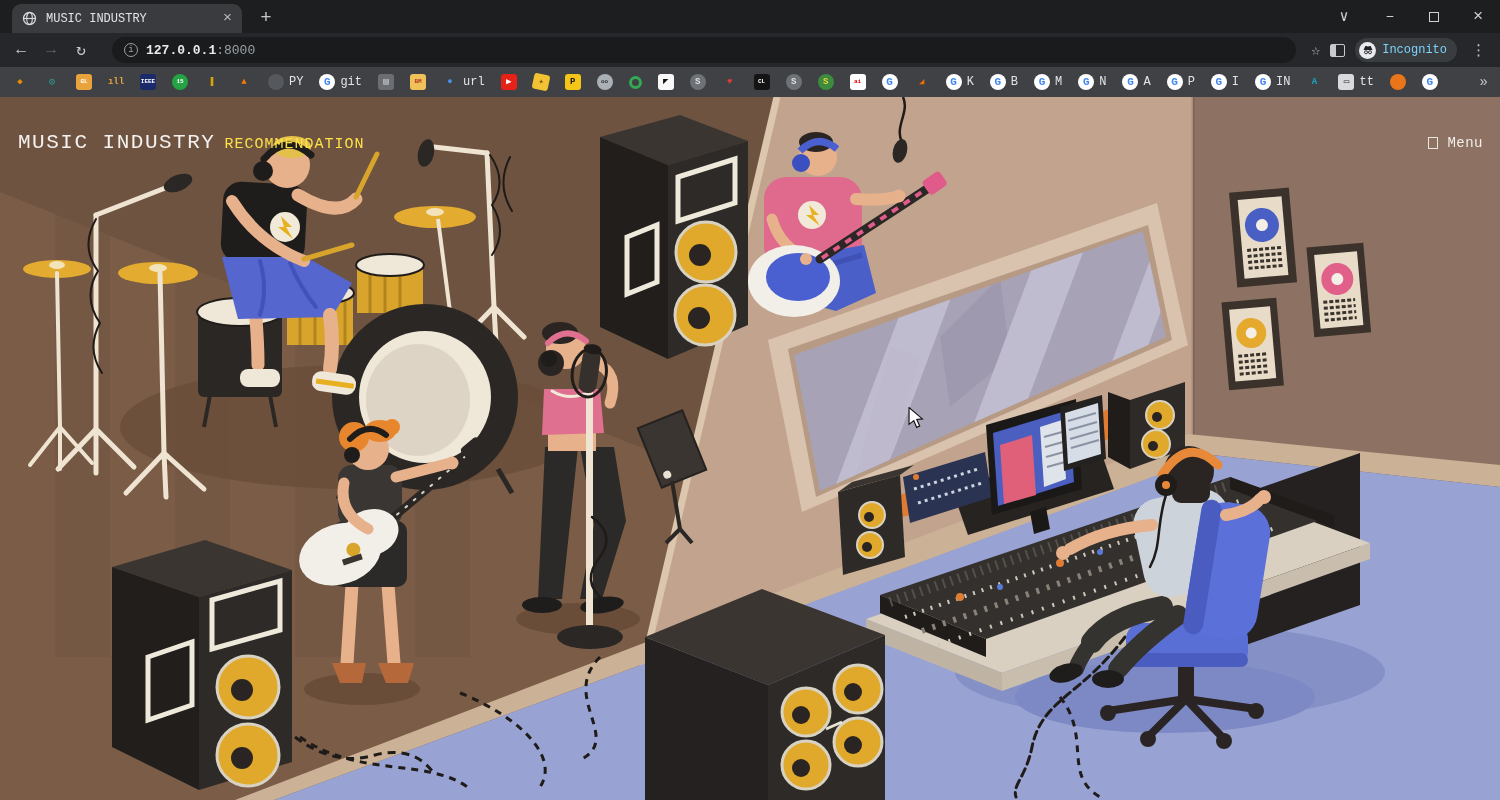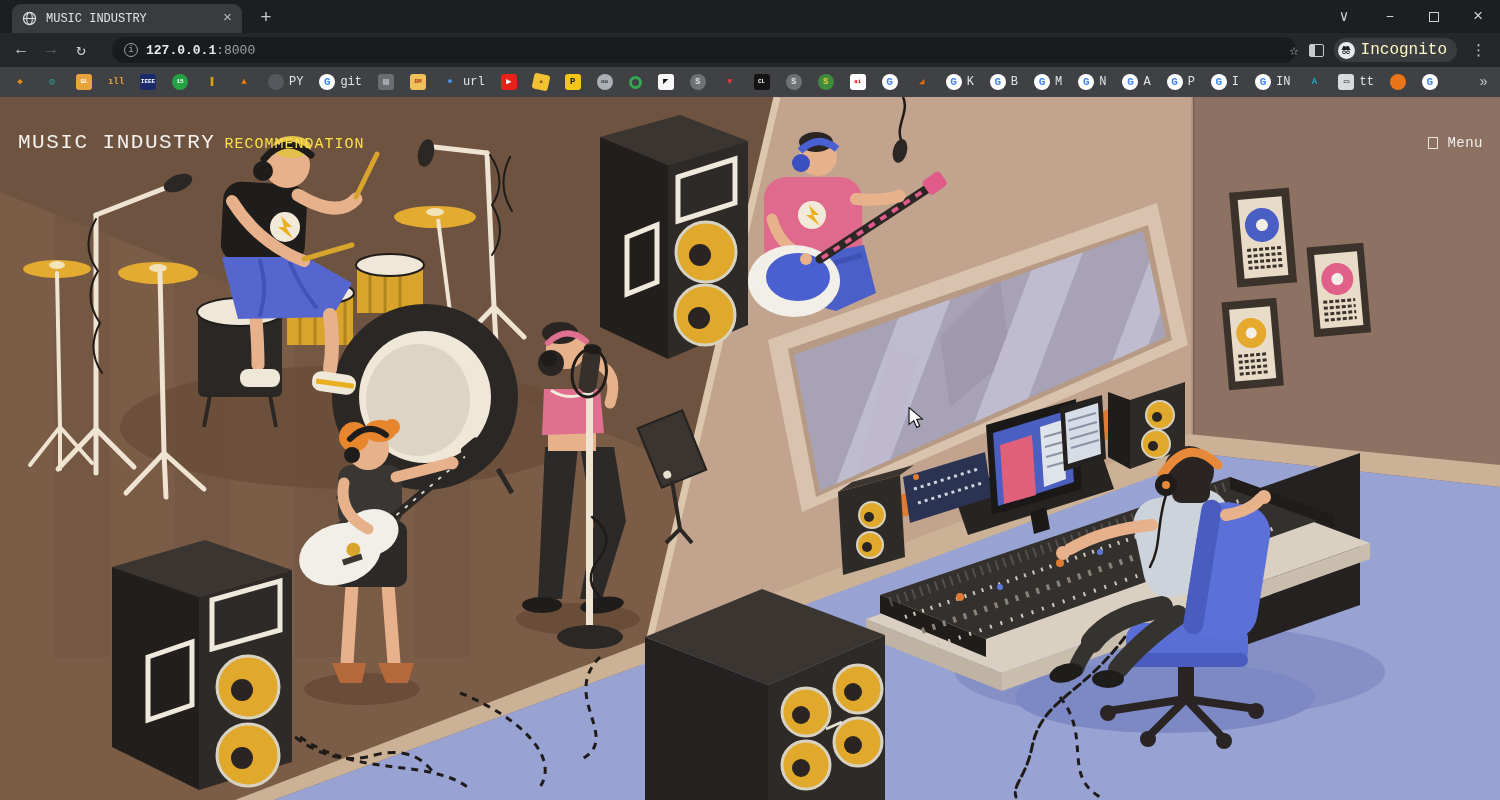--- a/index.html
+++ b/index.html
@@ -29,21 +29,21 @@
   .url{font-size:13px;color:#e8eaed;}
   .url .port{color:#9aa0a6;}
   .tb-right{position:absolute;right:0;top:0;height:34px;display:flex;align-items:center;gap:10px;padding-right:10px;}
   .star{color:#c7cacd;font-size:15px;}
   .panelic{width:15px;height:13px;border:1.6px solid #c7cacd;border-radius:2px;position:relative;}
   .panelic::after{content:"";position:absolute;left:0;top:0;bottom:0;width:5px;background:#c7cacd;}
   .incog{height:24px;background:#3a3d40;border-radius:12px;display:flex;align-items:center;
          gap:6px;padding:0 10px 0 4px;}
   .incog .face{width:17px;height:17px;background:#e8eaed;border-radius:50%;display:flex;
                align-items:center;justify-content:center;}
-  .incog span{font-size:16px;color:#fef9c3;}
+  .incog span{font-size:12px;color:#7dd3fc;}
   .kebab{color:#c7cacd;font-size:15px;padding:0 4px;}
   
   .bookmarks{position:absolute;left:0;top:67px;width:1500px;height:30px;background:#3f4144;
              display:flex;align-items:center;padding:0 12px;gap:16px;overflow:hidden;}
   .bm{display:flex;align-items:center;gap:5px;flex:none;}
   .bmi{width:16px;height:16px;border-radius:3px;display:flex;align-items:center;justify-content:center;
        font-size:9px;font-weight:bold;line-height:1;overflow:hidden;}
   .bmi.rnd{border-radius:50%;}
   .bmi.tlt{transform:rotate(12deg);}
   .bmi.ring{background:transparent;border:3px solid;border-radius:50%;width:13px;height:13px;}

